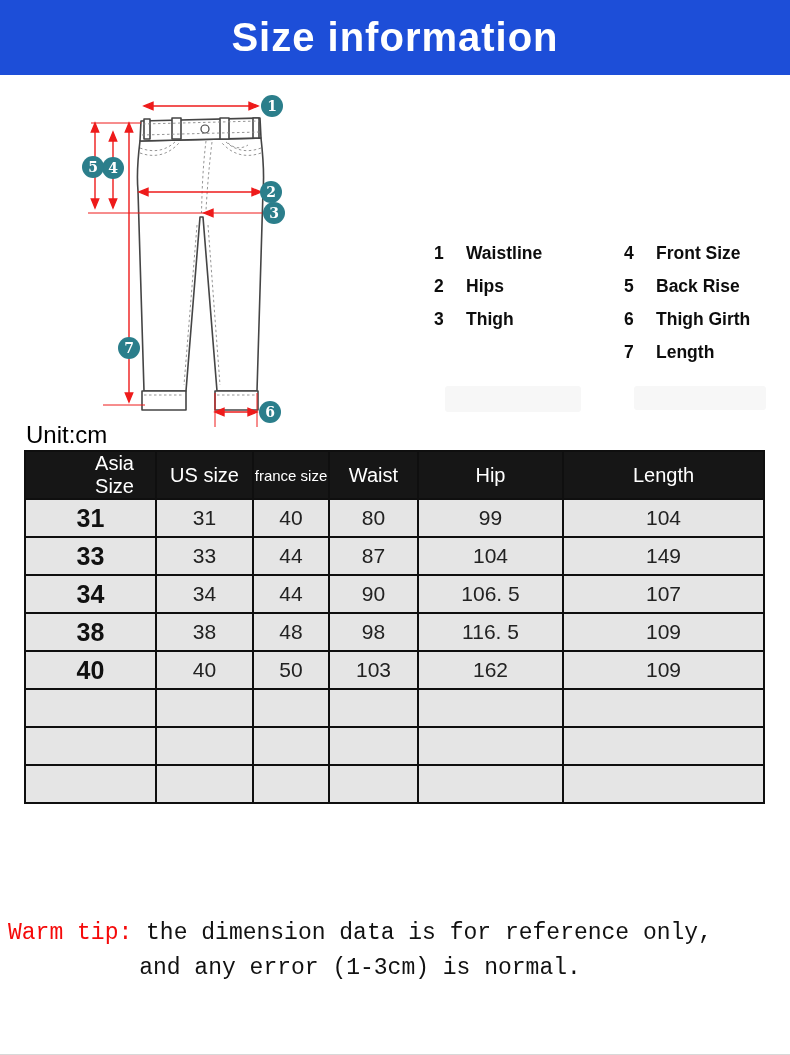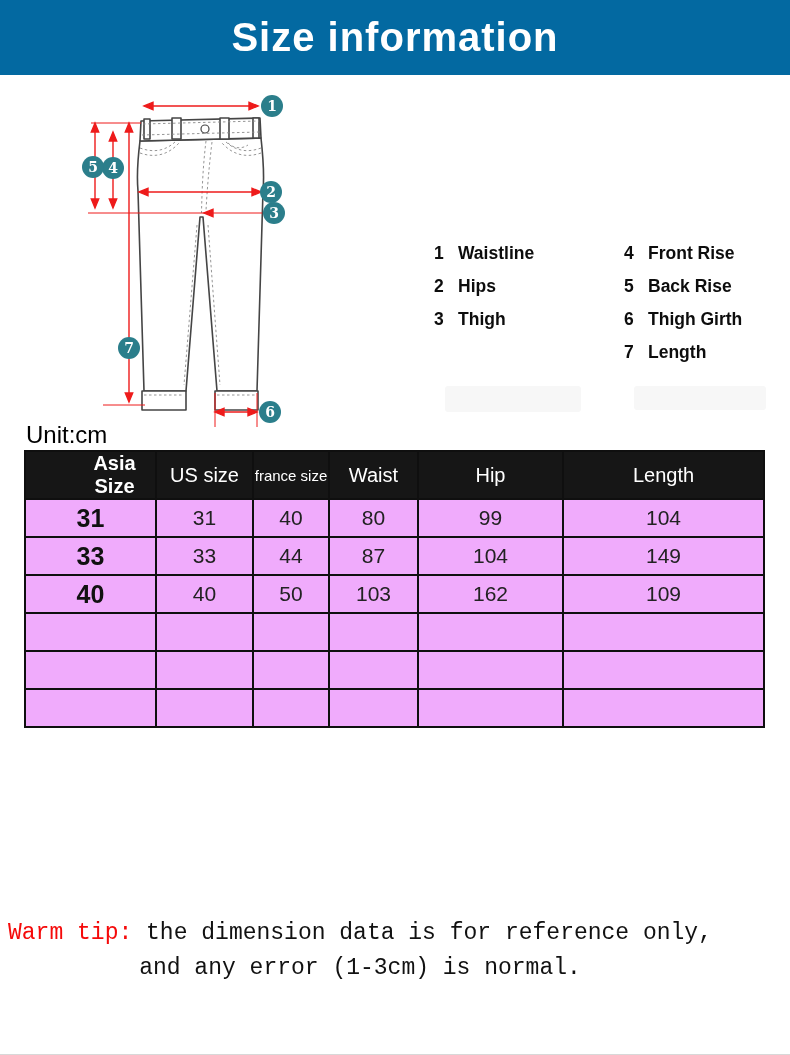--- a/index.html
+++ b/index.html
@@ -4,43 +4,43 @@
 <style>
   * { margin:0; padding:0; box-sizing:border-box; }
   body { background:#ffffff; font-family:"Liberation Sans", sans-serif; }
   #page {
     position:relative; width:790px; height:1055px; background:#ffffff;
     overflow:hidden; border-bottom:1px solid #d8d8d8;
   }
   
   .hdr {
     position:absolute; left:0; top:0; width:790px; height:75px;
-    background:#0369a1; display:flex; align-items:center; justify-content:center;
+    background:#1d4ed8; display:flex; align-items:center; justify-content:center;
   }
   .hdr-title { color:#ffffff; font-size:40px; font-weight:700; letter-spacing:1px; }
   
   .pants-svg { position:absolute; left:60px; top:85px; }
   .faded-box { position:absolute; background:#f7f7f7; border-radius:3px; }
   .fb-a { left:445px; top:386px; width:136px; height:26px; }
   .fb-b { left:634px; top:386px; width:132px; height:24px; }
   .legend { position:absolute; color:#0d0d0d; font-size:17.5px; font-weight:600; }
   .legend-left  { left:434px; top:243px; }
   .legend-right { left:624px; top:243px; }
   .legend-row { display:flex; align-items:center; height:21px; margin-bottom:12px; }
   .legend-num { width:16px; text-align:left; font-weight:600; }
-  .legend-label { margin-left:8px; white-space:nowrap; }
+  .legend-label { margin-left:16px; white-space:nowrap; }
   .unit-label { position:absolute; left:26px; top:421px; font-size:24px; color:#000; }
   
   .size-table-wrap { position:absolute; left:24px; top:450px; }
   table { border-collapse:collapse; table-layout:fixed; width:739px; }
   th, td { border:2px solid #0f0f0f; text-align:center; vertical-align:middle; overflow:hidden; }
   thead th { background:#161616; color:#ffffff; height:35px; font-weight:400; font-size:20px; }
-  thead th:nth-child(1) { font-weight:700;padding-left:48px; }
+  thead th:nth-child(1) { font-weight:400;padding-left:48px; }
   thead th:nth-child(3) { font-size:15px; }
-  tbody td { height:38px; font-size:21px; color:#222222; background:#f0abfc; }
+  tbody td { height:38px; font-size:21px; color:#222222; background:#e5e5e5; }
   tbody td:first-child { font-weight:700; font-size:25px; color:#111111; }
   
   .warm-tip {
     position:absolute; left:0; top:916px; width:720px; text-align:center;
     font-family:"Liberation Mono", monospace; font-size:23px; line-height:35px; color:#111111;
   }
   .warm-tip-label { color:#f50a0a; }
   
   .marker-text {
     font-family:"DejaVu Serif", serif; font-size:14px; font-weight:700;
@@ -170,21 +170,21 @@
     </div>
     <div class="legend-row">
       <span class="legend-num">3</span>
       <span class="legend-label">Thigh</span>
     </div>
   </div>
 
   <div class="legend legend-right">
     <div class="legend-row">
       <span class="legend-num">4</span>
-      <span class="legend-label">Front Rise</span>
+      <span class="legend-label">Front Size</span>
     </div>
     <div class="legend-row">
       <span class="legend-num">5</span>
       <span class="legend-label">Back Rise</span>
     </div>
     <div class="legend-row">
       <span class="legend-num">6</span>
       <span class="legend-label">Thigh Girth</span>
     </div>
     <div class="legend-row">
@@ -226,20 +226,36 @@
           </tr>
           <tr>
             <td>33</td>
             <td>33</td>
             <td>44</td>
             <td>87</td>
             <td>104</td>
             <td>149</td>
           </tr>
           <tr>
+            <td>34</td>
+            <td>34</td>
+            <td>44</td>
+            <td>90</td>
+            <td>106. 5</td>
+            <td>107</td>
+          </tr>
+          <tr>
+            <td>38</td>
+            <td>38</td>
+            <td>48</td>
+            <td>98</td>
+            <td>116. 5</td>
+            <td>109</td>
+          </tr>
+          <tr>
             <td>40</td>
             <td>40</td>
             <td>50</td>
             <td>103</td>
             <td>162</td>
             <td>109</td>
           </tr>
           <tr>
             <td></td>
             <td></td>

